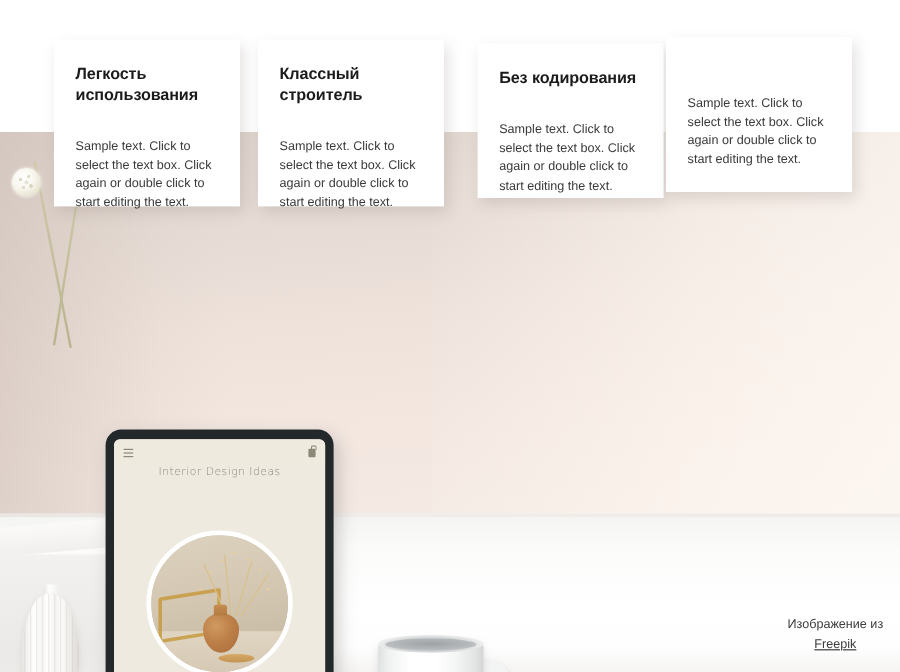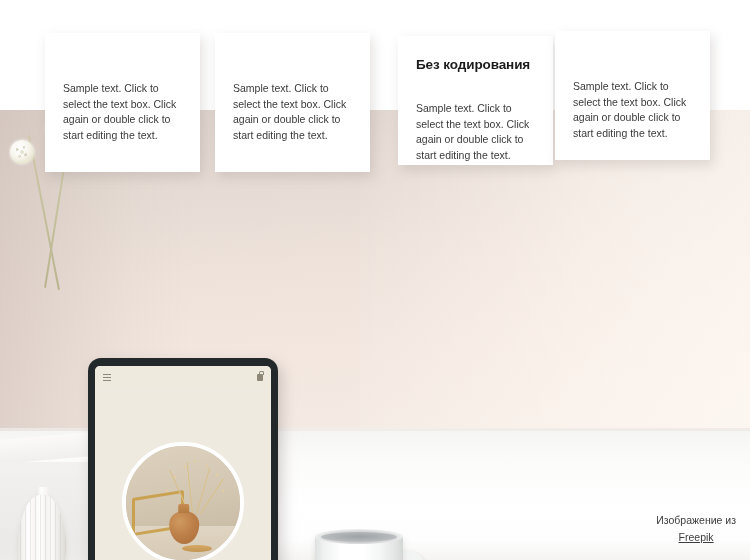--- a/index.html
+++ b/index.html
@@ -387,20 +387,21 @@
         <div class="tb-header">
           <div class="tb-burger">
             <i></i>
               <i></i>
               <i></i>
           </div>
           <div class="tb-bag"></div>
         </div>
 
         <div class="tb-hero">
+          <span>Interior Design Ideas</span>
         </div>
 
         <div class="tb-circle">
           <div class="cv-wall"></div>
           <div class="cv-table"></div>
           <div class="cv-frame"></div>
           <div class="cv-branch" style="left:62px; top:20px; height:46px; transform: rotate(-24deg);"></div>
           <div class="cv-branch" style="left:66px; top:16px; height:52px; transform: rotate(-6deg);"></div>
           <div class="cv-branch" style="left:70px; top:20px; height:48px; transform: rotate(16deg);"></div>
           <div class="cv-branch" style="left:74px; top:26px; height:42px; transform: rotate(33deg);"></div>
@@ -416,24 +417,26 @@
         </div>
 
       </div>
     </div>
 
   </div>
 
   <div class="cards-layer">
 
     <div class="fcard" style="left:45px; top:33px; width:155px; height:139px;">
+      <h3>Легкость использования</h3>
       <p>Sample text. Click to select the text box. Click again or double click to start editing the text.</p>
     </div>
 
     <div class="fcard" style="left:215px; top:33px; width:155px; height:139px;">
+      <h3>Классный строитель</h3>
       <p>Sample text. Click to select the text box. Click again or double click to start editing the text.</p>
     </div>
 
     <div class="fcard" style="left:398px; top:36px; width:155px; height:129px;">
       <h3>Без кодирования</h3>
       <p>Sample text. Click to select the text box. Click again or double click to start editing the text.</p>
     </div>
 
     <div class="fcard" style="left:555px; top:31px; width:155px; height:129px;">
       <p>Sample text. Click to select the text box. Click again or double click to start editing the text.</p>

